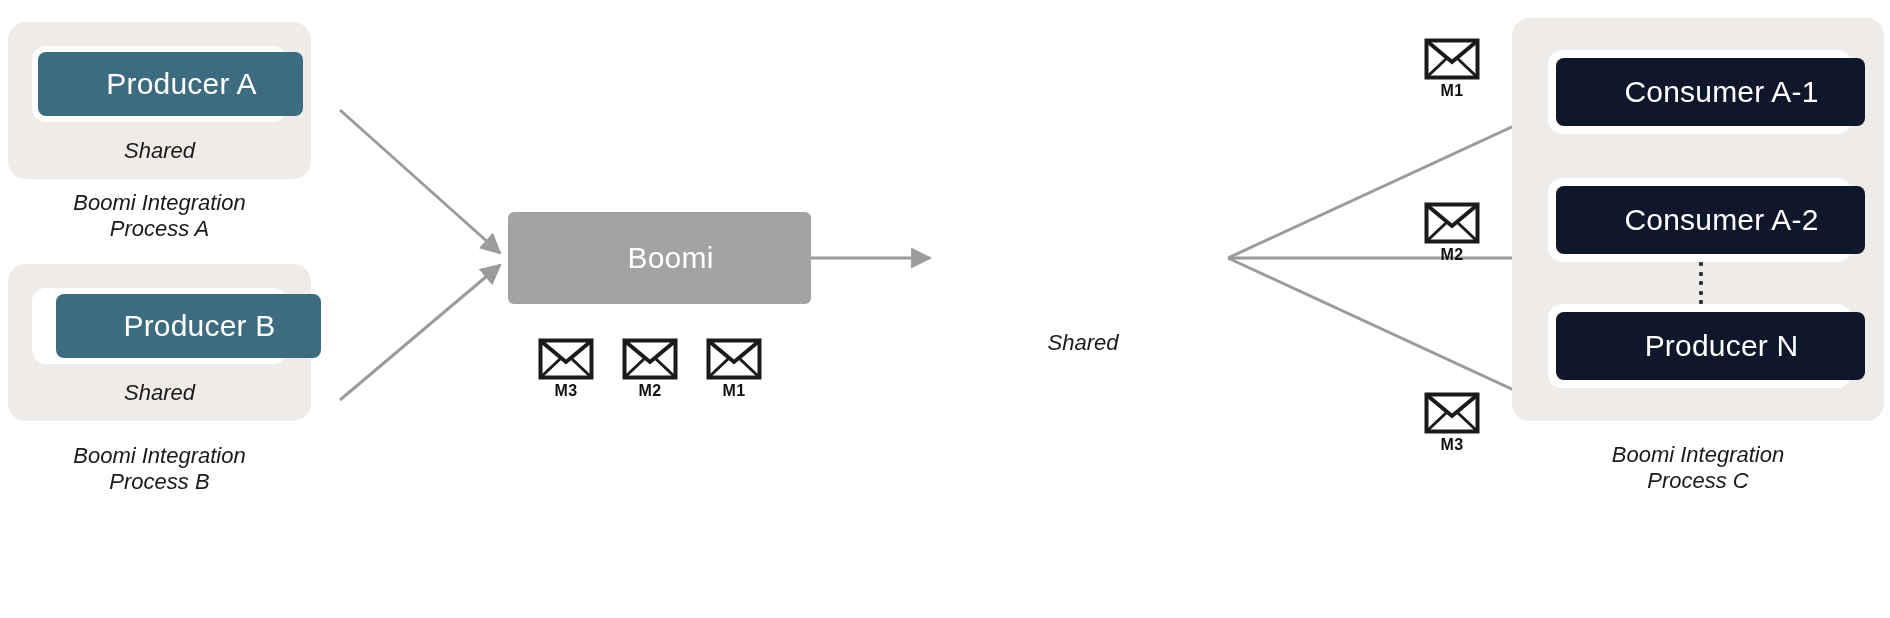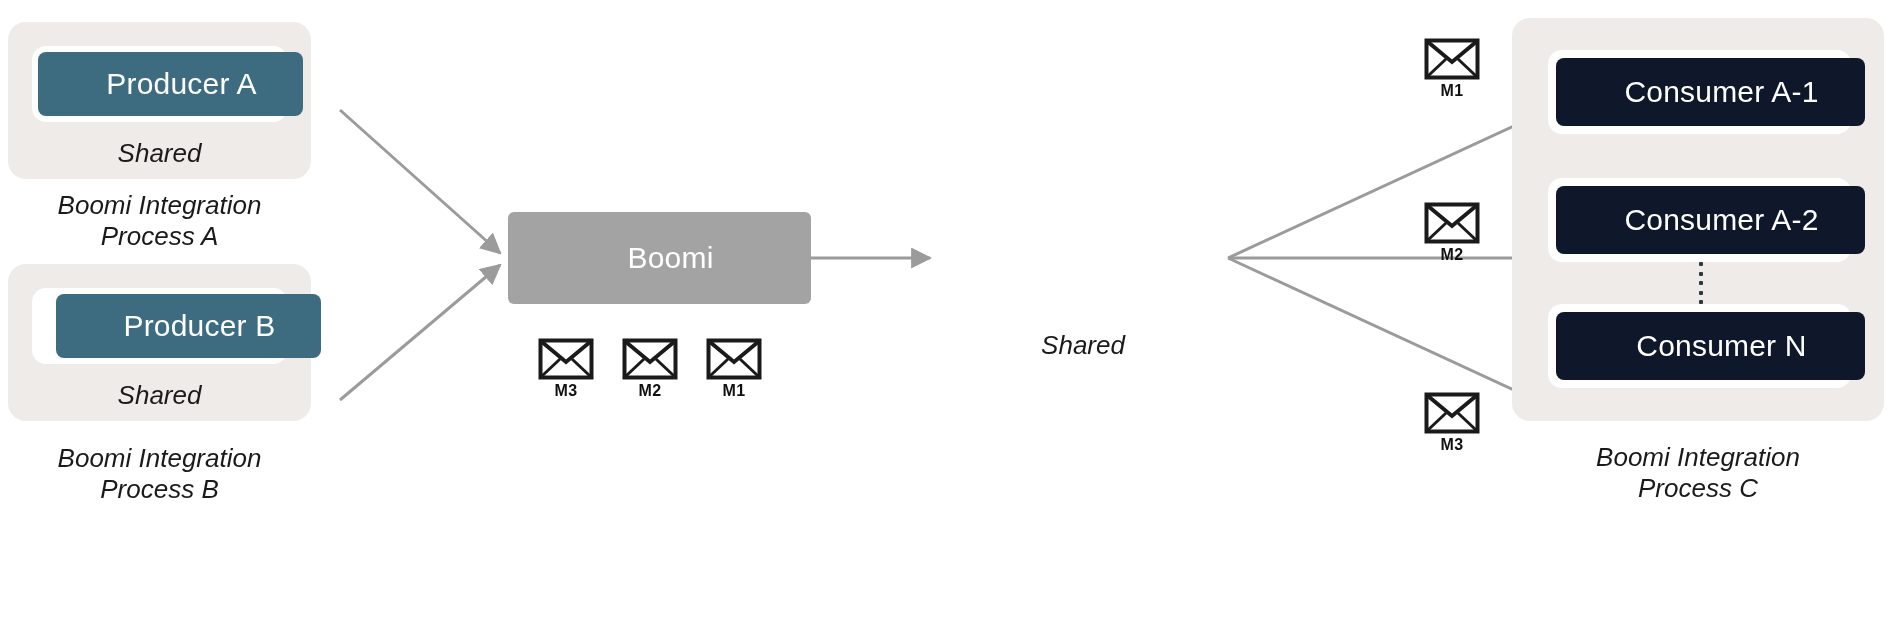--- a/index.html
+++ b/index.html
@@ -61,21 +61,21 @@
   }
   .chip.producer { background: #3d6c80; }
   .chip.consumer { background: #0f172a; }
   .chip.topic    { background: #a3a3a3; }
   .chip.subscription { background: #fc9a89; }
 
   
   .caption {
     position: absolute;
     font-style: italic;
-    font-size: 26px;
+    font-size: 22px;
     color: #1a1a1a;
     text-align: center;
     line-height: 1.18;
     white-space: pre-line;
     z-index: 5;
   }
   .caption.inner { z-index: 5; }
 
   
   .msg {
@@ -226,18 +226,18 @@
 
   <div class="vdots" style="left:1698px; top:262px; width:6px; height:42px;">
     <span></span>
       <span></span>
       <span></span>
       <span></span>
       <span></span>
   </div>
 
   <div class="chip-frame" style="left:1548px; top:304px; width:303px; height:84px;"></div>
-  <div class="chip consumer" style="left:1556px; top:312px; width:287px; height:68px;">Consumer N</div>
+  <div class="chip consumer" style="left:1556px; top:312px; width:287px; height:68px;">Producer N</div>
 
   <div class="caption" style="left:1512px; top:442px; width:372px;">Boomi Integration
 Process C</div>
 
 </div>
 
 </body></html>

